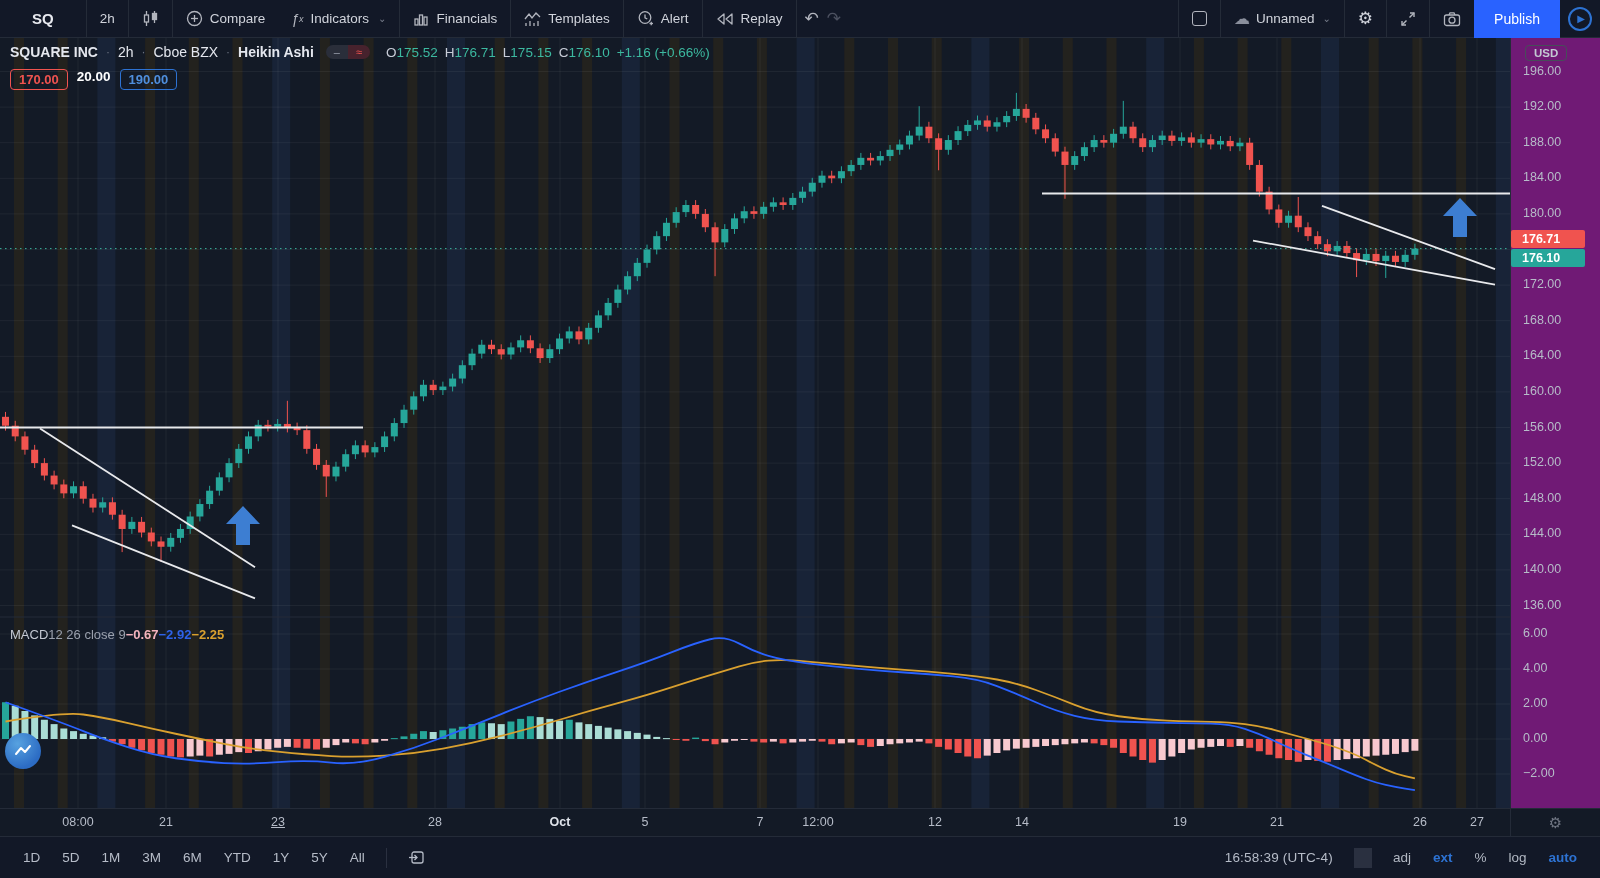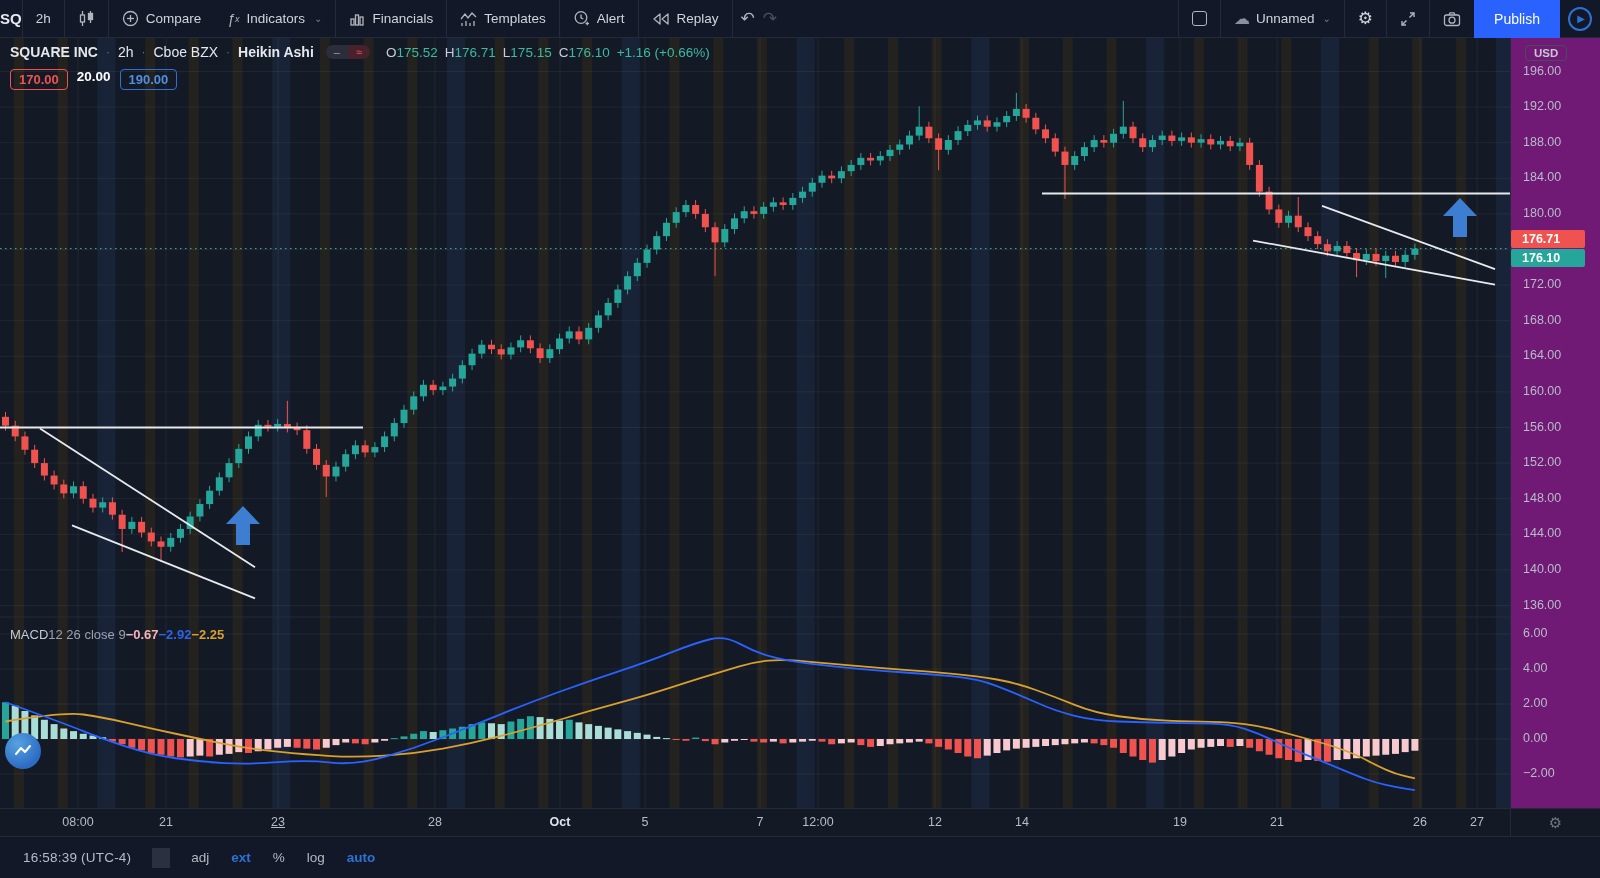--- a/index.html
+++ b/index.html
@@ -2,21 +2,21 @@
 <html><head>
 <meta charset="utf-8">
 <style>
   *{box-sizing:border-box;margin:0;padding:0}
   html,body{width:1600px;height:878px;overflow:hidden}
   body{position:relative;background:#131a26;font-family:"Liberation Sans","DejaVu Sans",sans-serif;color:#b2b8c3;-webkit-font-smoothing:antialiased}
   
   .topbar{position:absolute;top:0;left:0;right:0;height:38px;background:#121827;border-bottom:1px solid #242b38;display:flex;align-items:center;z-index:30}
   .tb-item{display:flex;align-items:center;gap:7px;height:100%;padding:0 13px;font-size:13.5px;color:#d1d4dc;cursor:pointer;white-space:nowrap}
   .tb-sep{width:1px;height:100%;background:#242b38}
-  .tb-sym{font-weight:700;font-size:15px;color:#e8eaf0;padding:0 0}
+  .tb-sym{font-weight:700;font-size:15px;color:#e8eaf0;padding:0 32px}
   .tb-icon{display:inline-flex;align-items:center;justify-content:center;color:#b2b5be}
   .chev{font-size:10px;color:#787e8c;margin-left:2px}
   .tb-right{margin-left:auto;display:flex;align-items:center;height:100%}
   .undo{font-size:17px;color:#b2b5be;padding:0 8px;cursor:pointer}
   .redo{font-size:17px;color:#4c5160;padding:0 8px;cursor:pointer}
   .layout-box{width:15px;height:15px;border:1.6px solid #b2b5be;border-radius:3px}
   .cloudchip{display:flex;align-items:center;gap:6px;font-size:13.5px;color:#d1d4dc}
   .cloud-glyph{font-size:16px;color:#8a8f9c}
   .publish{display:flex;align-items:center;justify-content:flex-start;height:38px;padding:0 20px;background:#2962ff;color:#fff;font-size:14px;cursor:pointer}
   .playcirc{width:24px;height:24px;border:2px solid #2d72d2;border-radius:50%;display:flex;align-items:center;justify-content:center;color:#2d72d2;font-size:10px;padding-left:2px;cursor:pointer;margin:0 8px}
@@ -820,20 +820,39 @@
       <span class="tl" style="left: 1277px;">21</span>
       <span class="tl" style="left: 1420px;">26</span>
       <span class="tl" style="left: 1477px;">27</span>
     </div>
   </div>
 <div class="corner">
     <span>⚙</span>
   </div>
 
 <div class="botbar">
+  <div class="bb-left">
+    <span class="rangebtn">1D</span>
+    <span class="rangebtn">5D</span>
+    <span class="rangebtn">1M</span>
+    <span class="rangebtn">3M</span>
+    <span class="rangebtn">6M</span>
+    <span class="rangebtn">YTD</span>
+    <span class="rangebtn">1Y</span>
+    <span class="rangebtn">5Y</span>
+    <span class="rangebtn">All</span>
+    <span class="bb-sep"></span>
+    <span class="rangebtn">
+      <svg width="17" height="15" viewBox="0 0 17 15" fill="none" stroke="#b6bcc8" stroke-width="1.3">
+        <rect x="4" y="2" width="11" height="11" rx="2"></rect>
+          <line x1="1" y1="7.5" x2="9" y2="7.5"></line>
+          <polyline points="6.5,5 9,7.5 6.5,10"></polyline>
+      </svg>
+    </span>
+  </div>
   <div class="bb-right">
     <span class="clock">16:58:39 (UTC-4)</span>
     <span class="bb-sep"></span>
     <span>adj</span>
     <span class="blue">ext</span>
     <span>%</span>
     <span>log</span>
     <span class="blue">auto</span>
   </div>
 </div>

